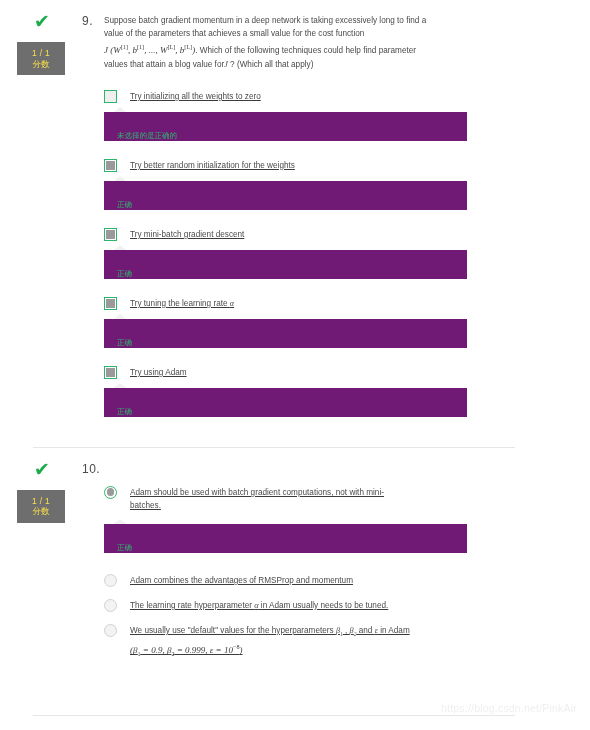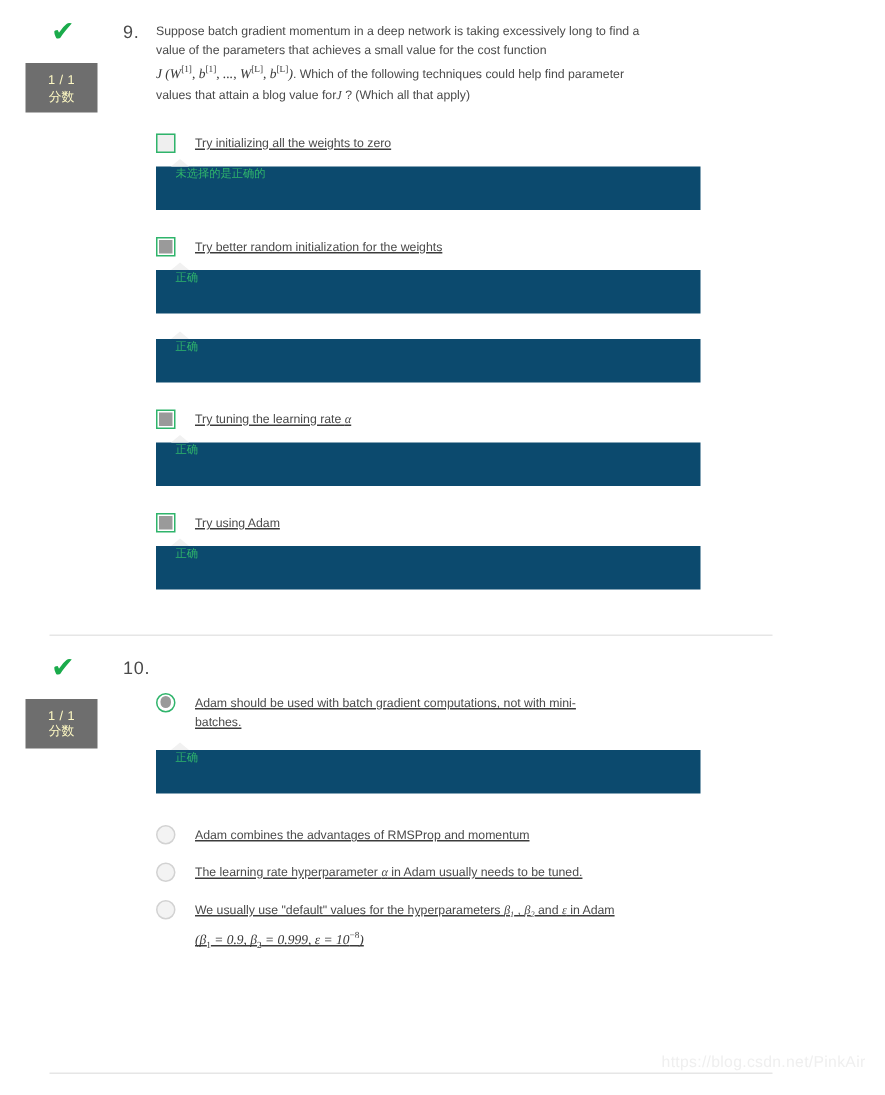--- a/index.html
+++ b/index.html
@@ -45,21 +45,21 @@
     color: #1aab4b;
     font-size: 19px;
     line-height: 14px;
     font-weight: bold;
     margin-bottom: 14px;
     margin-left: 2px;
     font-family: "DejaVu Sans", sans-serif;
   }
   .score-badge {
     background: #6e6e6e;
-    color: #fef9c3;
+    color: #fde047;
     width: 48px;
     height: 33px;
     display: flex;
     flex-direction: column;
     align-items: center;
     justify-content: center;
     line-height: 1.25;
   }
   .score-badge .score-num {
     font-size: 8.5px;
@@ -175,27 +175,27 @@
     font-size: 8.2px;
     line-height: 13px;
     color: #4a4a4a;
     padding-top: 1px;
     max-width: 340px;
   }
 
   
   .feedback {
     position: relative;
-    background: #0c4a6e;
+    background: #701a75;
     margin-top: 9px;
     margin-left: 0;
     width: 363px;
     height: 29px;
     display: flex;
-    align-items: flex-start;
+    align-items: flex-end;
   }
   .feedback::before {
     content: "";
     position: absolute;
     top: -5px;
     left: 10px;
     width: 0;
     height: 0;
     border-left: 6px solid transparent;
     border-right: 6px solid transparent;
@@ -280,20 +280,26 @@
                 <div class="checkbox checked"></div>
               </div>
               <div class="opt-label">Try better random initialization for the weights</div>
             </div>
             <div class="feedback">
               <span class="feedback-text">正确</span>
             </div>
           </div>
 
           <div class="opt-block">
+            <div class="option-row">
+              <div class="opt-ctrl">
+                <div class="checkbox checked"></div>
+              </div>
+              <div class="opt-label">Try mini-batch gradient descent</div>
+            </div>
             <div class="feedback">
               <span class="feedback-text">正确</span>
             </div>
           </div>
 
           <div class="opt-block">
             <div class="option-row">
               <div class="opt-ctrl">
                 <div class="checkbox checked"></div>
               </div>

